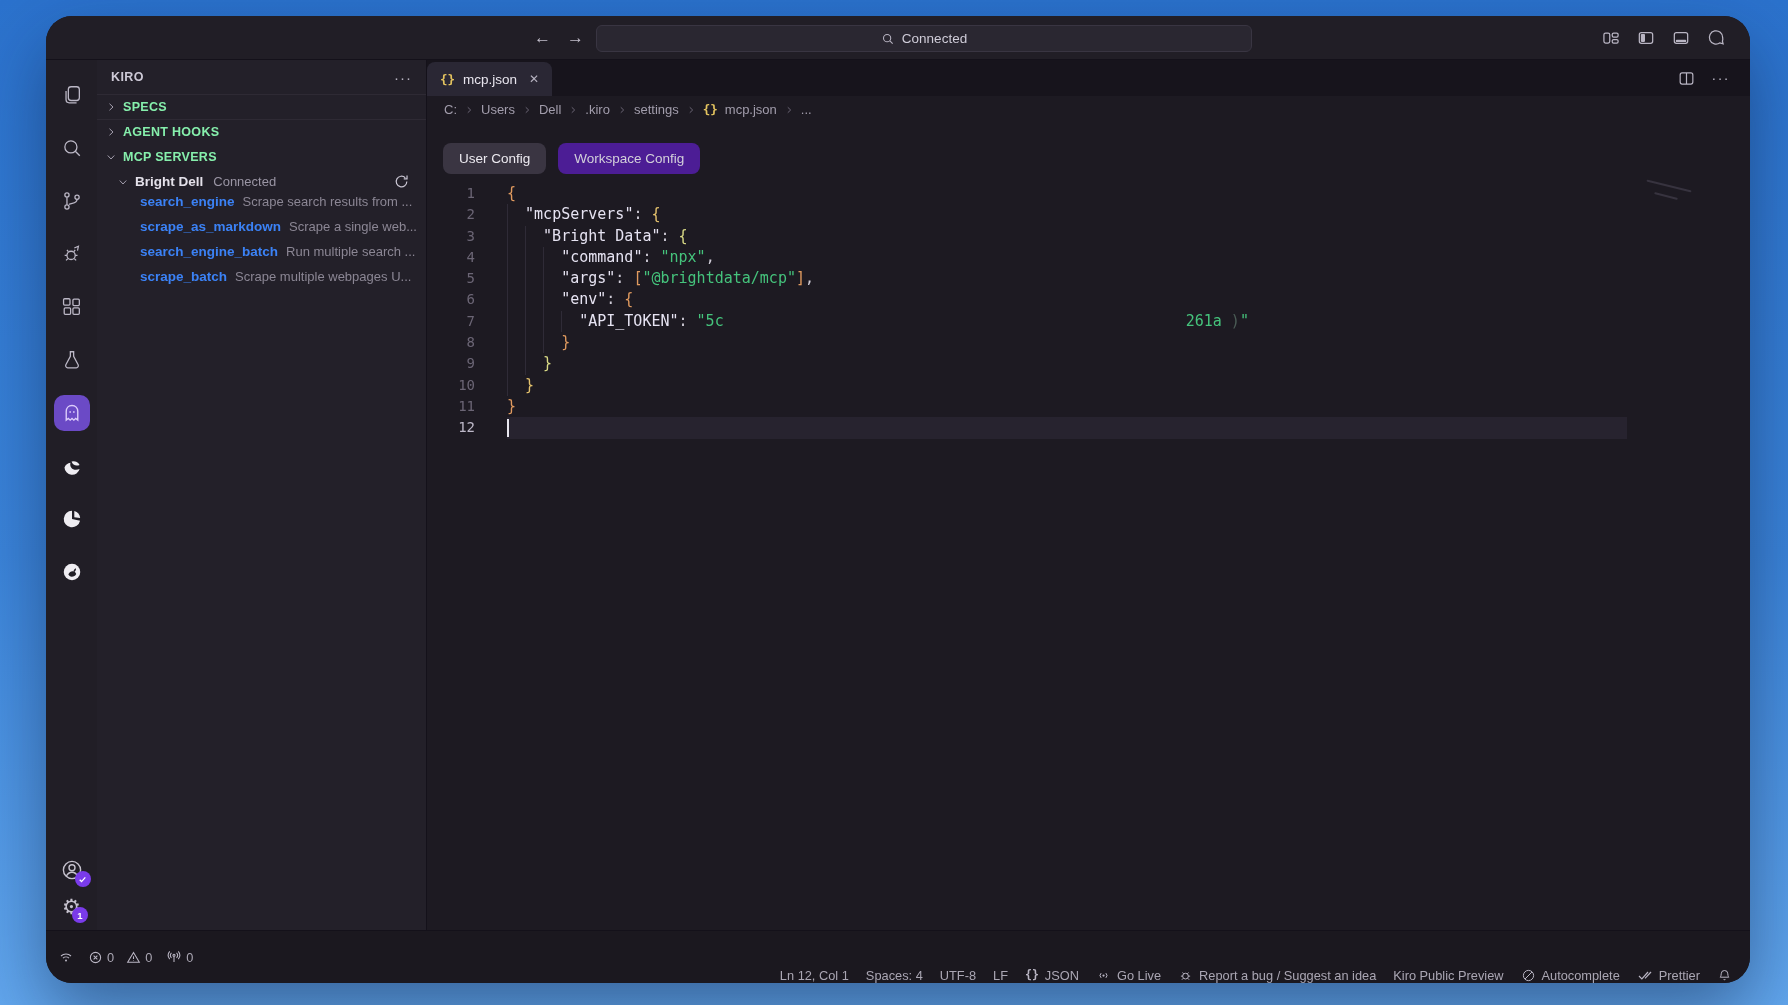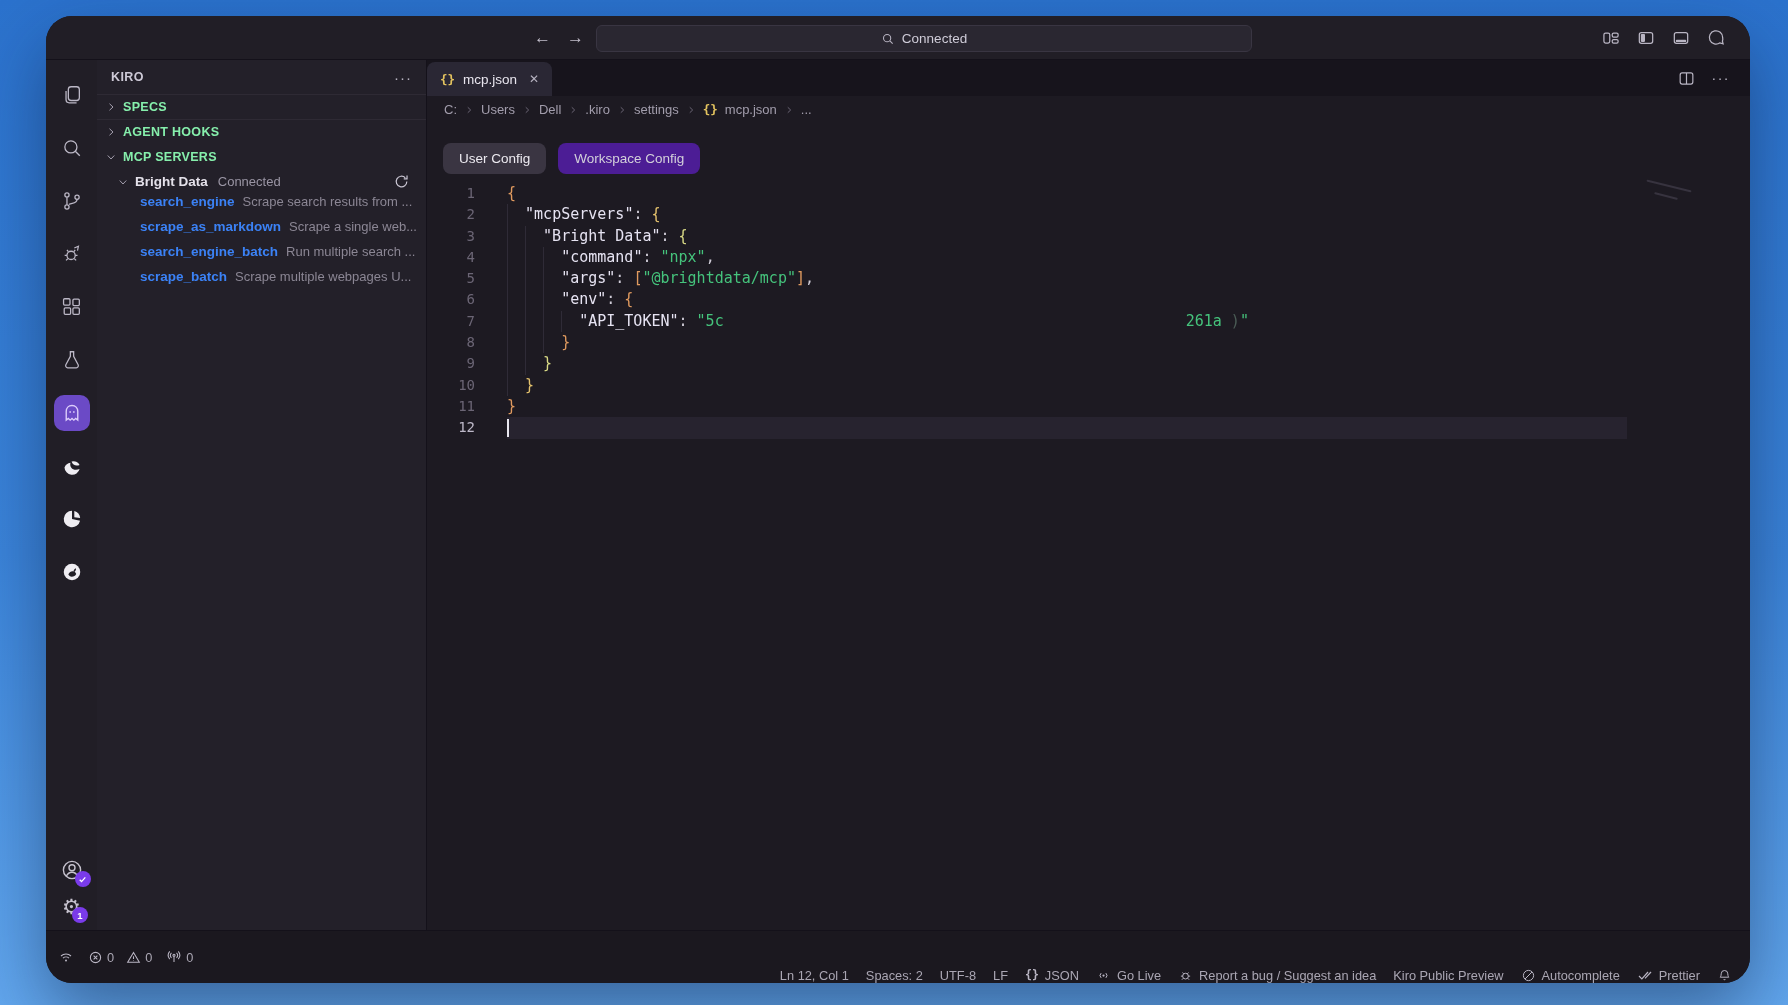--- a/index.html
+++ b/index.html
@@ -262,21 +262,21 @@
           </span>
         <span>MCP SERVERS</span>
       </div>
 
       <div class="server-row">
         <span class="chev">
             <svg width="12" height="12" viewBox="0 0 24 24" fill="none" stroke="currentColor" stroke-width="2">
               <path d="M5.5 9l6.5 7 6.5-7"></path>
             </svg>
           </span>
-        <span class="server-name">Bright Data</span>
+        <span class="server-name">Bright Dell</span>
         <span class="server-status">Connected</span>
         <span class="refresh icon">
           <svg width="17" height="17" viewBox="0 0 24 24" fill="none" stroke="currentColor" stroke-width="1.7">
               <path d="M19.5 12a7.5 7.5 0 1 1-2.2-5.3"></path>
               <path d="M19.8 3.6v4.6h-4.6"></path>
             </svg>
         </span>
       </div>
 
       <div class="tool-row">
@@ -454,21 +454,21 @@
       </span>
       <span>0</span>
     </span>
 
     <span class="sb-spacer"></span>
 
     <span class="sb-item">
         <span>Ln 12, Col 1</span>
       </span>
     <span class="sb-item">
-        <span>Spaces: 2</span>
+        <span>Spaces: 4</span>
       </span>
     <span class="sb-item">
         <span>UTF-8</span>
       </span>
     <span class="sb-item">
         <span>LF</span>
       </span>
     <span class="sb-item">
       <span class="icon" style="font-family:'DejaVu Sans Mono',monospace; font-size:11.5px; font-weight:700;">{}</span>
       <span>JSON</span>

